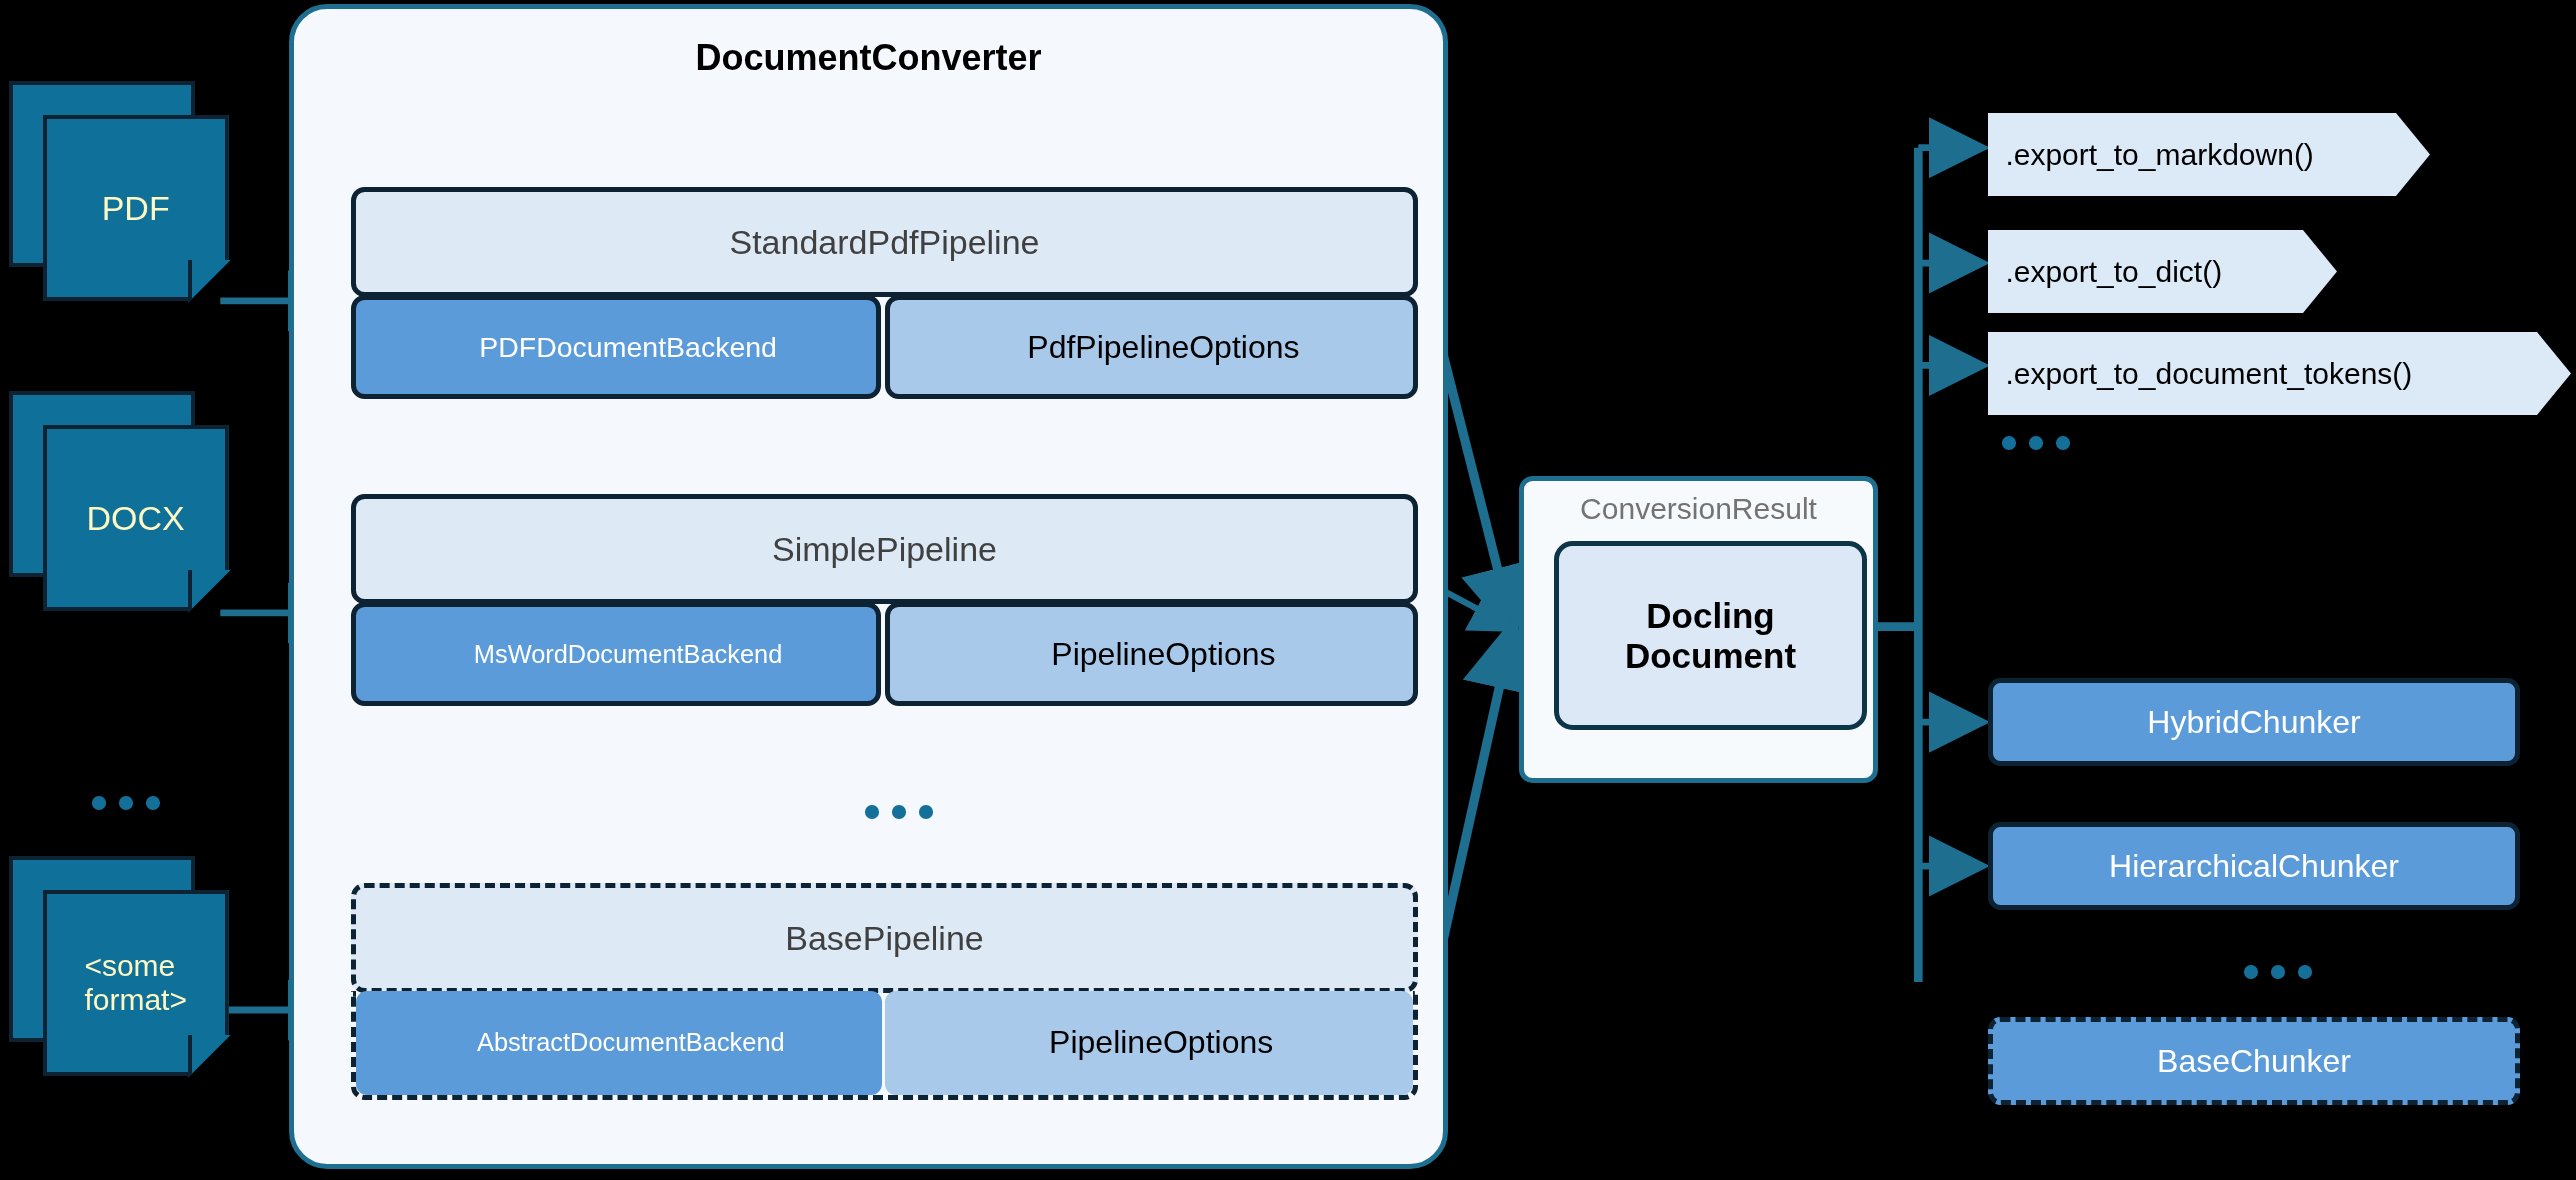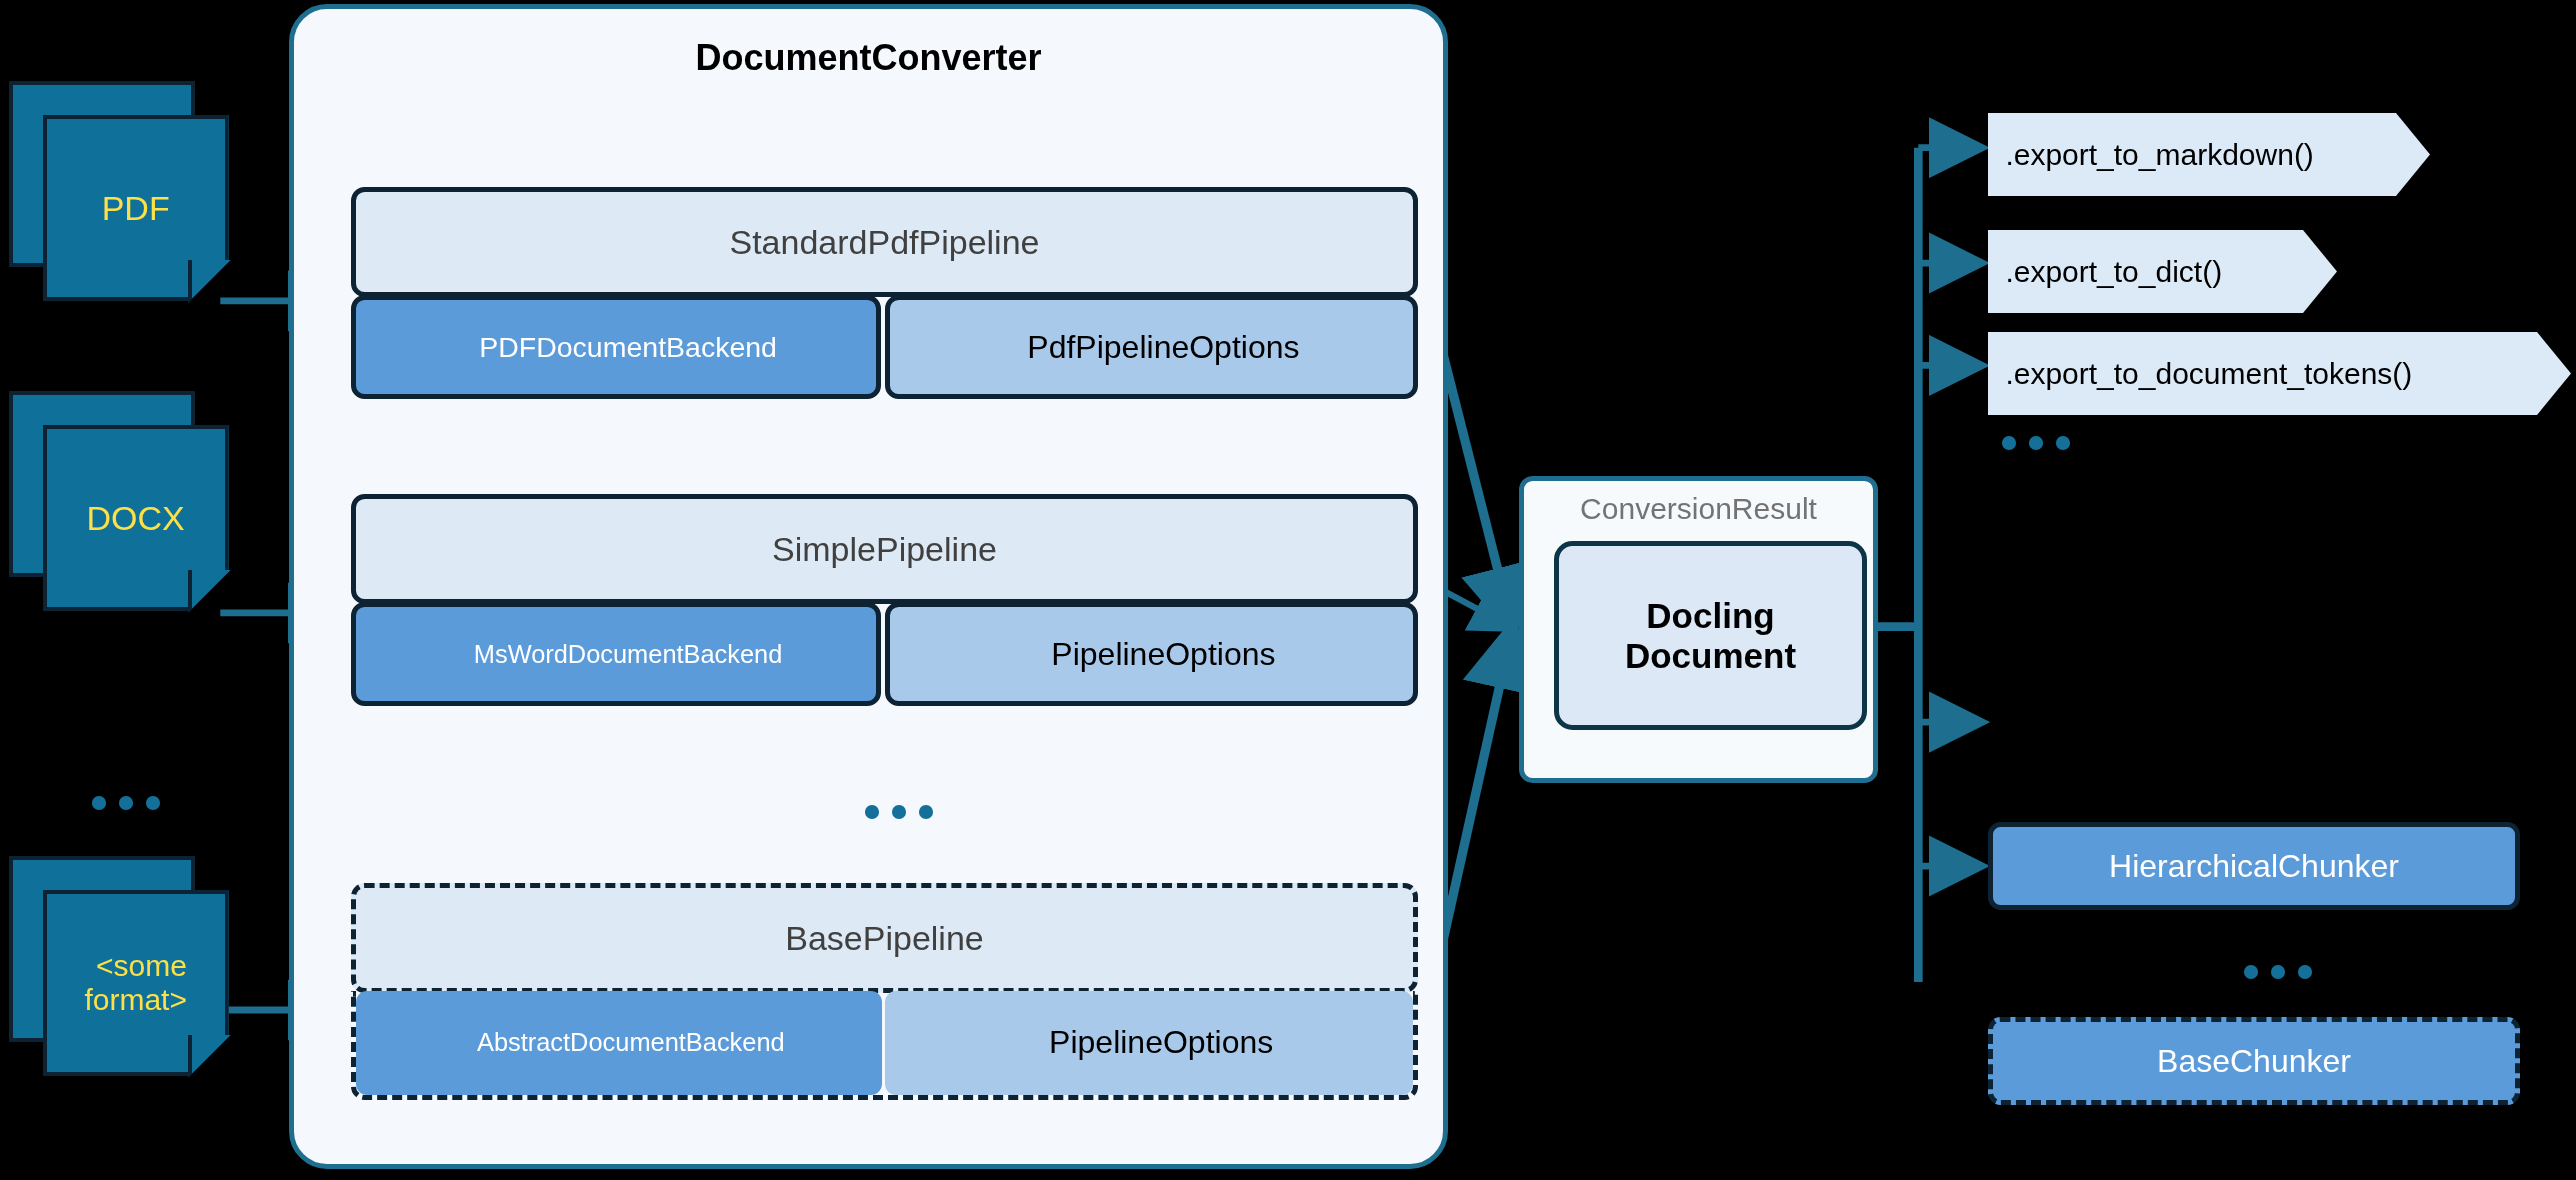--- a/index.html
+++ b/index.html
@@ -53,24 +53,24 @@
     left: 179px; top: 179px;
     width: 43px; height: 43px;
     background: #0f7099;
     border-left: 4.3px solid #0d2233;
     border-bottom: 4.3px solid #0d2233;
     box-sizing: border-box;
     clip-path: polygon(0 0, 0 100%, 100% 0);
     transform: rotate(0deg);
   }
   .doc-label {
-    color: #fde047;
+    color: #fef9c3;
     font-size: 34px;
     line-height: 1.12;
-    text-align: right;
+    text-align: left;
     font-weight: 400;
     white-space: pre-line;
     z-index: 2;
     position: relative;
   }
   .doc-label.small { font-size: 30px; }
 
   
   #converter {
     position: absolute;
@@ -371,20 +371,21 @@
   <div class="export-banner" id="exp-1">.export_to_markdown()</div>
   <div class="export-banner" id="exp-2">.export_to_dict()</div>
   <div class="export-banner" id="exp-3">.export_to_document_tokens()</div>
 
   <div class="dots" id="dots-exports">
     <span></span>
     <span></span>
     <span></span>
   </div>
 
+  <div class="chunker" id="chunk-1">HybridChunker</div>
   <div class="chunker" id="chunk-2">HierarchicalChunker</div>
 
   <div class="dots" id="dots-chunkers">
     <span></span>
     <span></span>
     <span></span>
   </div>
 
   <div class="chunker" id="chunk-3">BaseChunker</div>
 

